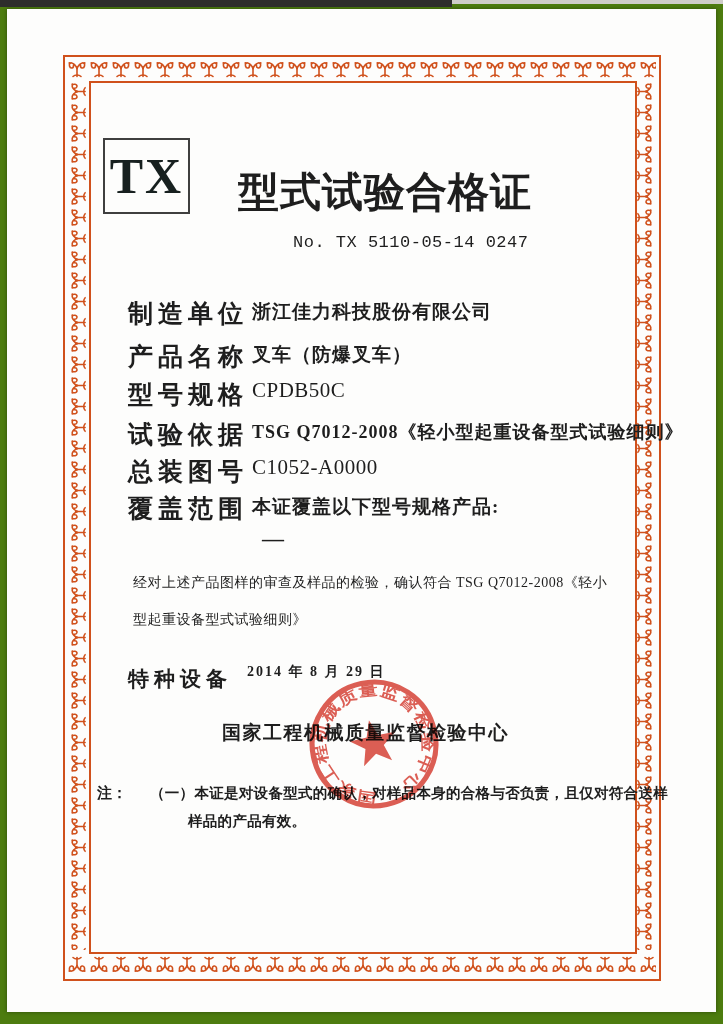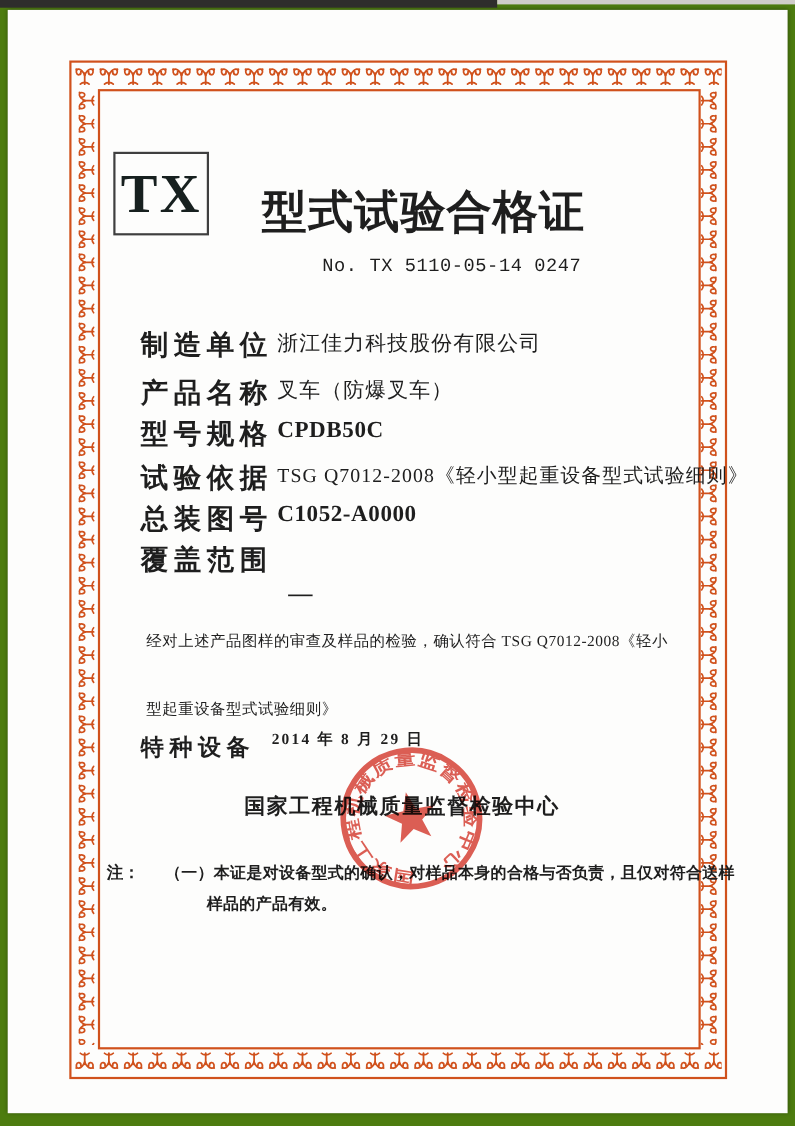--- a/index.html
+++ b/index.html
@@ -29,22 +29,22 @@
 
   .tx-box{position:absolute;left:103px;top:138px;width:83px;height:72px;
           border:2px solid #3f3f3f;display:flex;align-items:center;justify-content:center;z-index:2;}
   .tx-box span{font-size:50px;font-weight:600;letter-spacing:2px;color:#17201f;}
 
   .cat-title{left:265px;top:131px;font-size:27px;font-weight:600;letter-spacing:48px;}
   .main-title{left:238px;top:165px;font-size:41px;font-weight:600;letter-spacing:1px;}
   .cert-no{left:293px;top:233px;font-size:17px;letter-spacing:.5px;font-family:Liberation Mono, monospace;}
 
   .flabel{left:128px;font-size:25px;font-weight:600;letter-spacing:5px;}
-  .fvalue{left:252px;font-size:19px;font-weight:400;letter-spacing:1px;}
-  .latin{font-size:21px;font-weight:bold;letter-spacing:.5px;}
+  .fvalue{left:252px;font-size:19px;font-weight:700;letter-spacing:1px;}
+  .latin{font-size:21px;font-weight:normal;letter-spacing:.5px;}
   .coverage-dash{left:262px;top:526px;font-size:22px;font-weight:bold;}
 
   .stmt{left:133px;font-size:14px;letter-spacing:.5px;font-weight:500;}
 
   .date-label{left:128px;top:665px;font-size:21px;font-weight:600;letter-spacing:5px;}
   .date-value{left:247px;top:663px;font-size:14px;font-weight:600;letter-spacing:2px;}
   .issuer{left:222px;top:720px;font-size:19px;font-weight:600;letter-spacing:1.5px;}
 
   .note-label{left:97px;top:784px;font-size:15px;font-weight:600;}
   .note{font-size:14.5px;letter-spacing:.3px;font-weight:700;}
@@ -1194,24 +1194,25 @@
   <div class="abs flabel" style="top:378px">型号规格</div>
   <div class="abs fvalue latin" style="top:378px">CPDB50C</div>
 
   <div class="abs flabel" style="top:418px">试验依据</div>
   <div class="abs fvalue" style="top:420px;font-size:18px">TSG Q7012-2008《轻小型起重设备型式试验细则》</div>
 
   <div class="abs flabel" style="top:455px">总装图号</div>
   <div class="abs fvalue latin" style="top:455px">C1052-A0000</div>
 
   <div class="abs flabel" style="top:492px">覆盖范围</div>
+  <div class="abs fvalue" style="top:494px">本证覆盖以下型号规格产品:</div>
   <div class="abs coverage-dash">—</div>
 
   <div class="abs stmt" style="top:574px">经对上述产品图样的审查及样品的检验，确认符合 TSG Q7012-2008《轻小</div>
-  <div class="abs stmt" style="top:636px">型起重设备型式试验细则》</div>
+  <div class="abs stmt" style="top:611px">型起重设备型式试验细则》</div>
 
   <div class="abs date-label">特种设备</div>
   <div class="abs date-value">2014 年 8 月 29 日</div>
   <div class="abs issuer">国家工程机械质量监督检验中心</div>
 
   <svg class="seal" viewBox="0 0 160 160">
     <g transform="rotate(-12 80 80)" fill="none">
       <circle cx="80" cy="80" r="66" stroke="#d63b2f" stroke-width="5.5"></circle>
       <defs>
         <path id="sealArc" d="M 80 132 A 52 52 0 1 1 80.05 132"></path>

